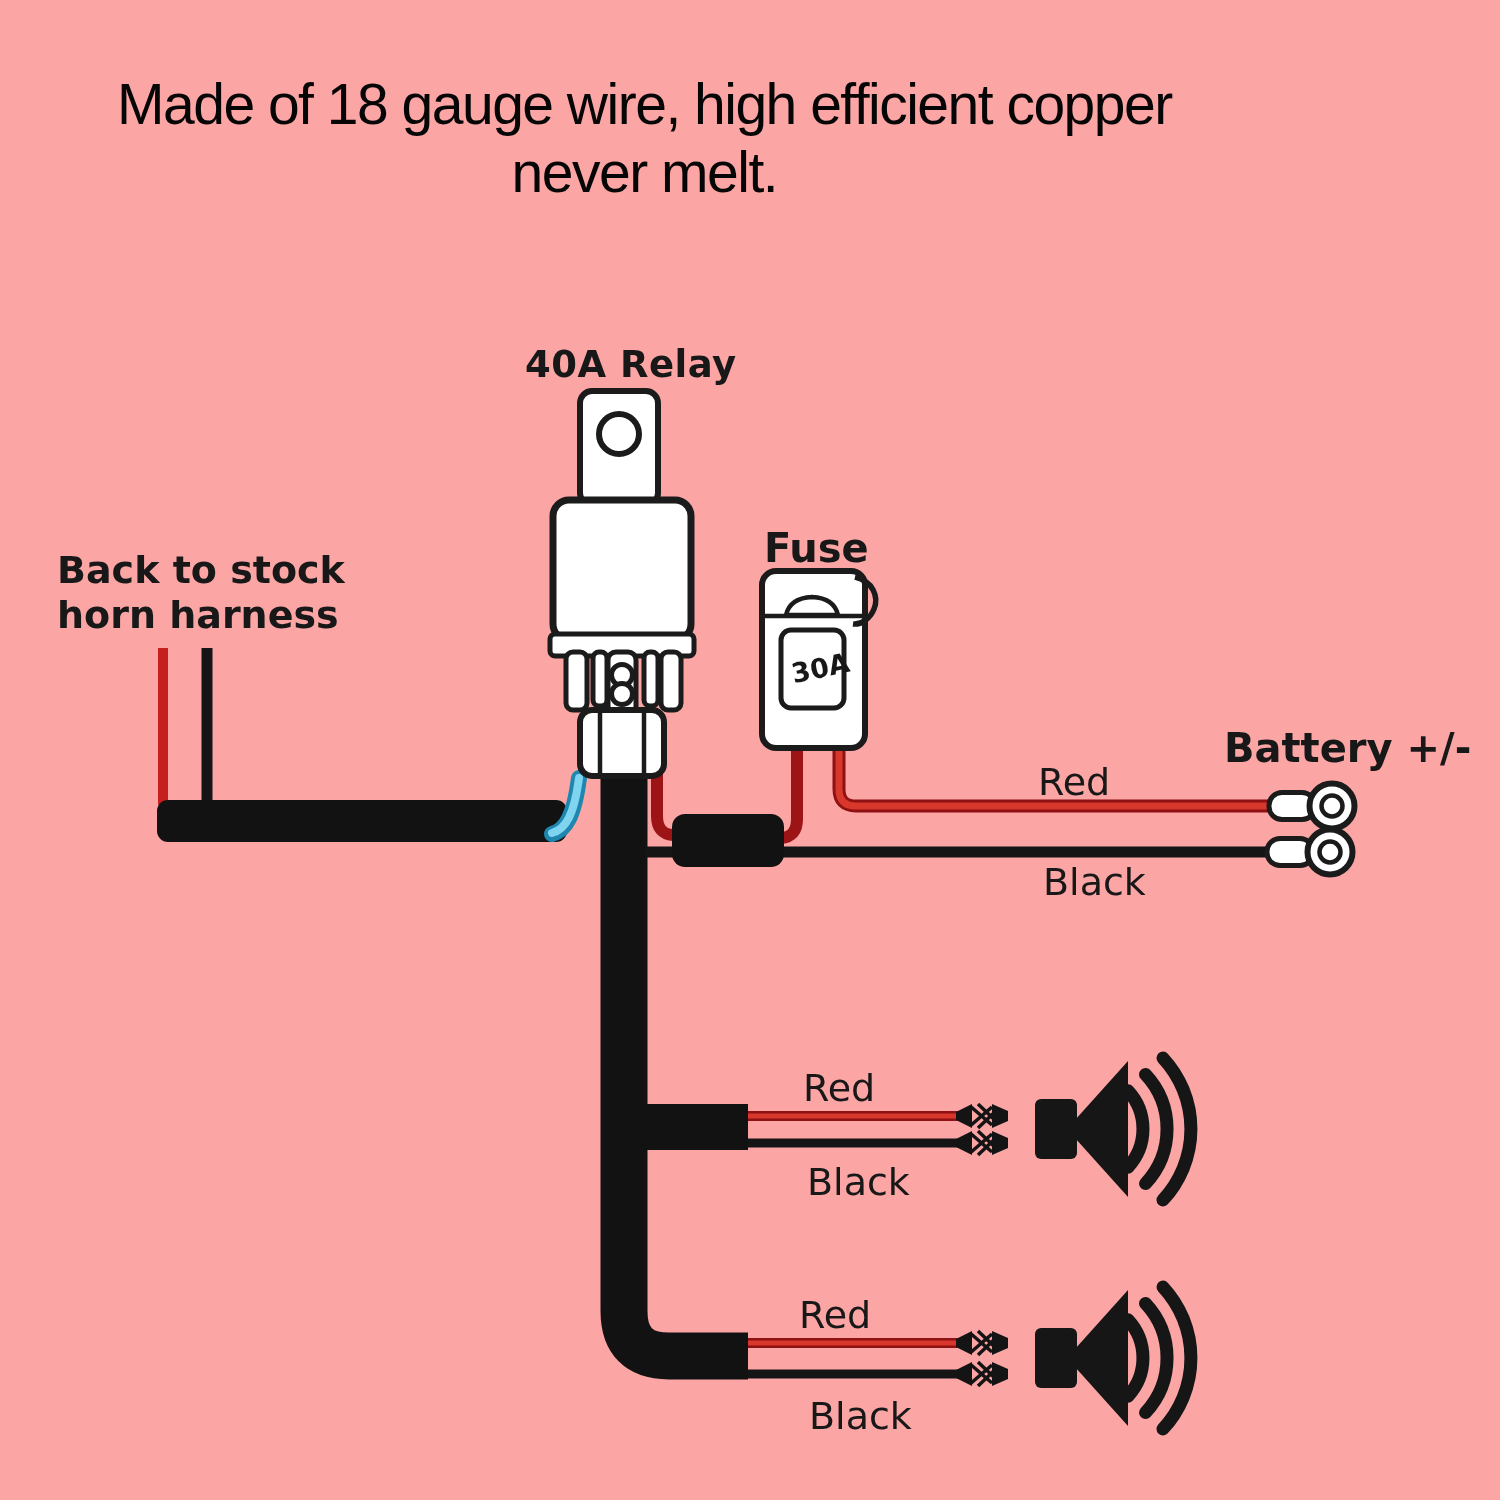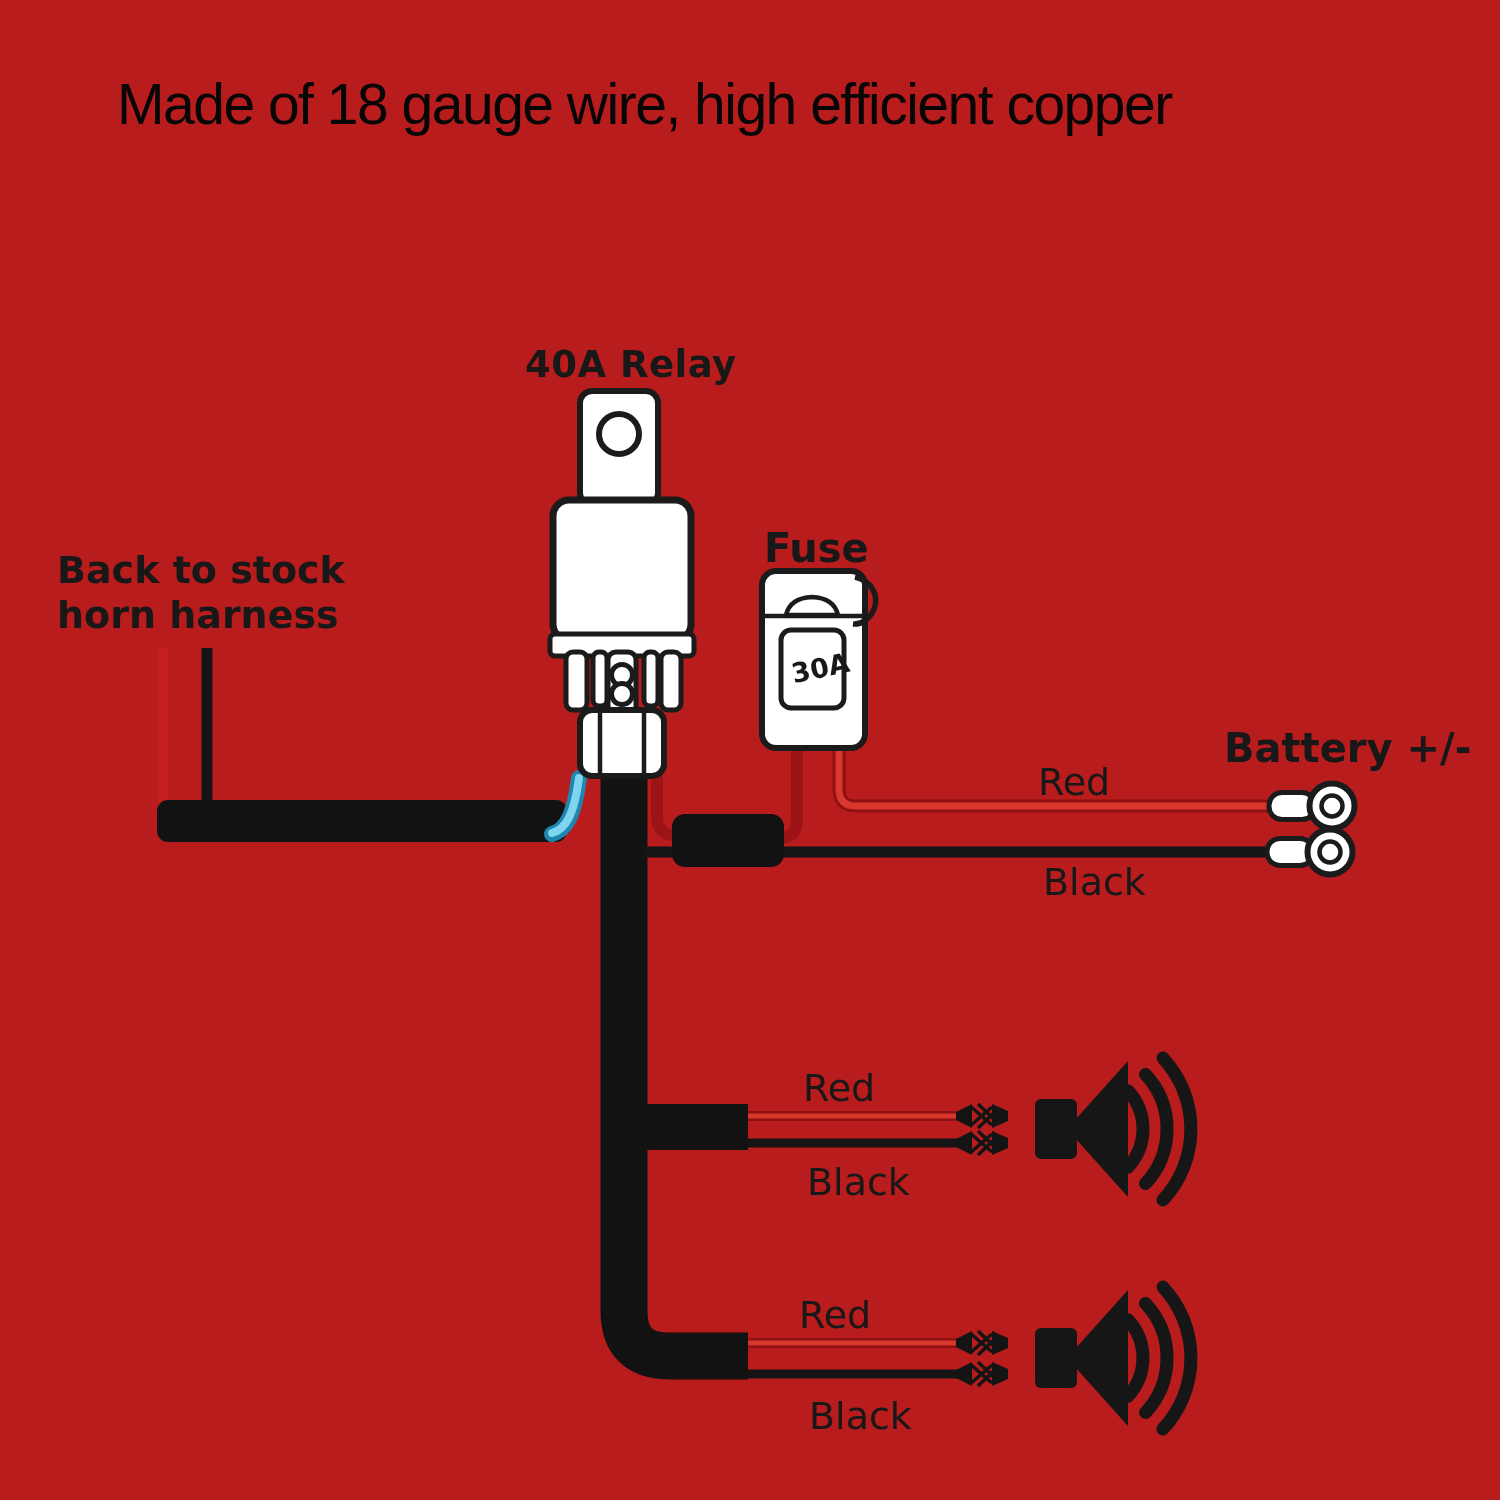--- a/index.html
+++ b/index.html
@@ -1,19 +1,19 @@
 <!DOCTYPE html>
 <html><head>
 <meta charset="utf-8">
 <style>
   html,body{margin:0;padding:0;background:#ffffff;}
   .canvas{
     position:relative;
     width:1500px;height:1500px;
-    background:#b91c1c;
+    background:#fca5a5;
     overflow:hidden;
     font-family:"Liberation Sans", sans-serif;
     text-align:center;
   }
   .desc{
     position:absolute;
     left:117px;top:70px;
     font-size:57px;
     line-height:68px;
     letter-spacing:-1.5px;
@@ -30,20 +30,21 @@
     fill:#181818;
   }
 </style>
 </head>
 <body>
 
 <div class="canvas">
 
   <div class="desc">
     <div>Made of 18 gauge wire, high efficient copper</div>
+    <div>never melt.</div>
   </div>
 
   <svg class="diagram" viewBox="0 0 1500 1500">
     <defs>
       <g id="twist">
         <polygon points="0,-4 16,-12 16,12 0,4" fill="#141414"></polygon>
         <line x1="14" y1="-10" x2="36" y2="9" stroke="#141414" stroke-width="3.5"></line>
         <line x1="14" y1="10" x2="36" y2="-9" stroke="#141414" stroke-width="3.5"></line>
         <line x1="22" y1="-12" x2="42" y2="7" stroke="#141414" stroke-width="3.5"></line>
         <line x1="22" y1="12" x2="42" y2="-7" stroke="#141414" stroke-width="3.5"></line>

